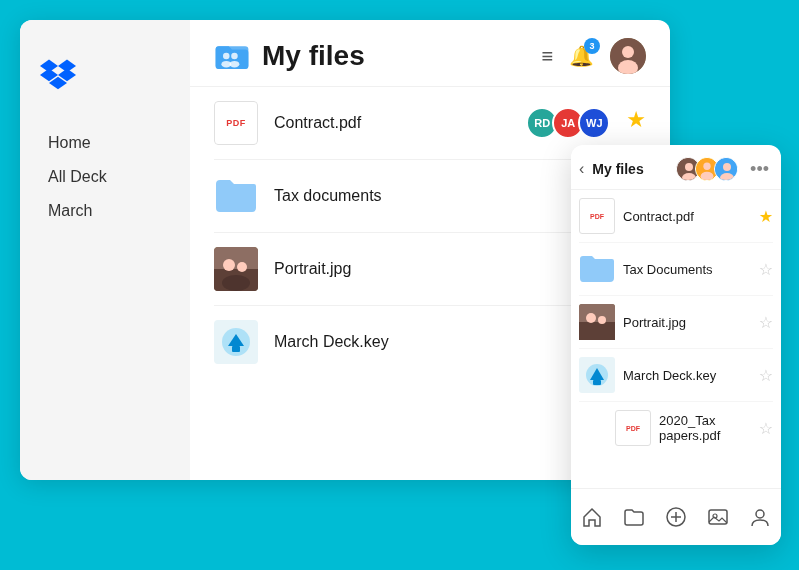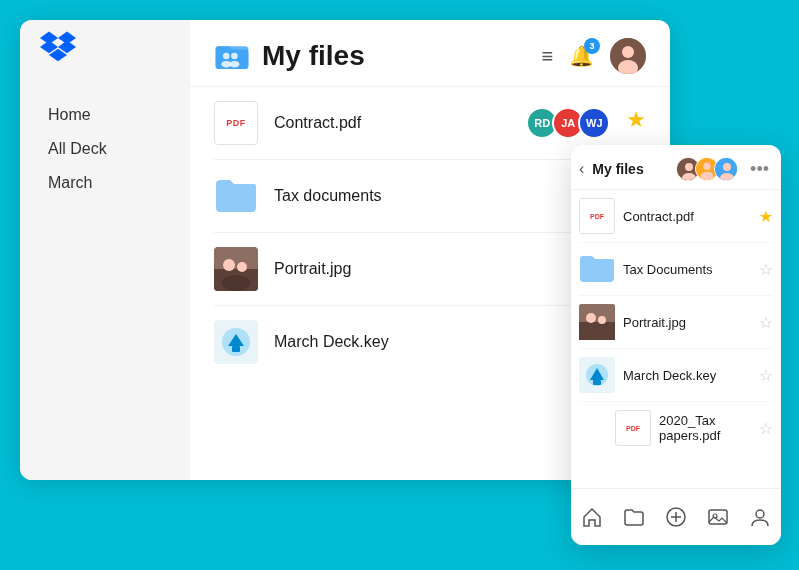--- a/index.html
+++ b/index.html
@@ -23,21 +23,21 @@
       border-radius: 12px;
       box-shadow: 0 4px 24px rgba(0,0,0,0.15);
       display: flex;
       overflow: hidden;
     }
 
     
     .sidebar {
       width: 170px;
       background: #f5f5f5;
-      padding: 8px 20px;
+      padding: 36px 20px;
       display: flex;
       flex-direction: column;
       gap: 0;
       flex-shrink: 0;
     }
 
     .sidebar-logo {
       margin-bottom: 32px;
     }
 

